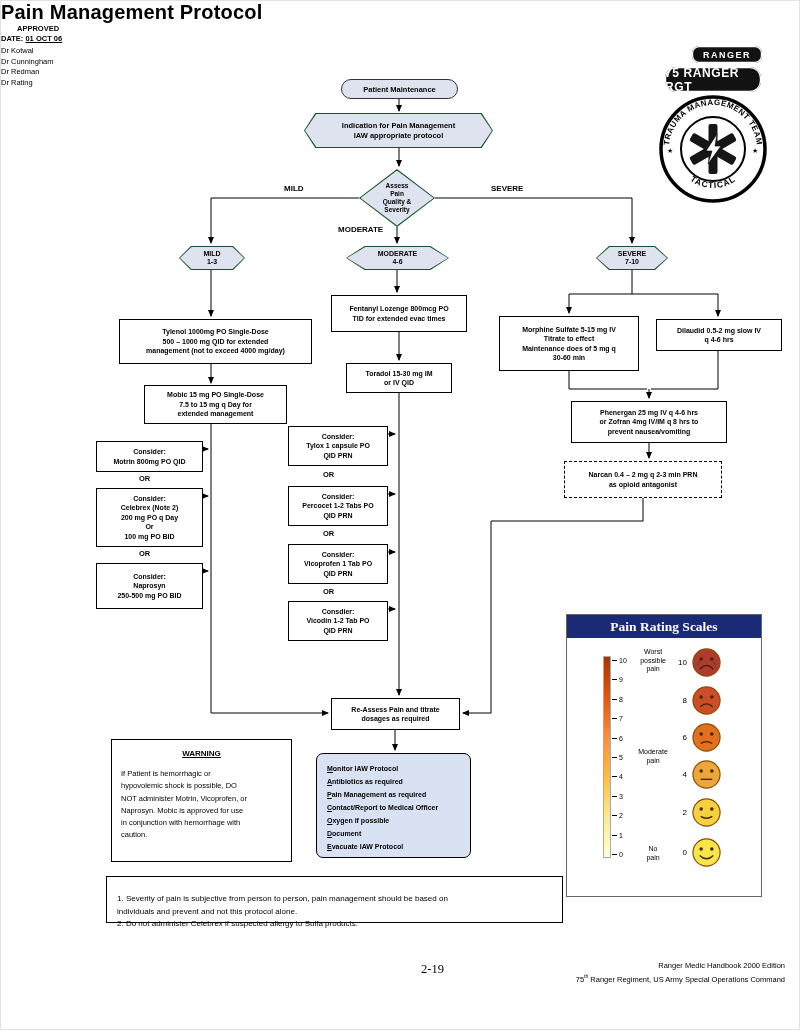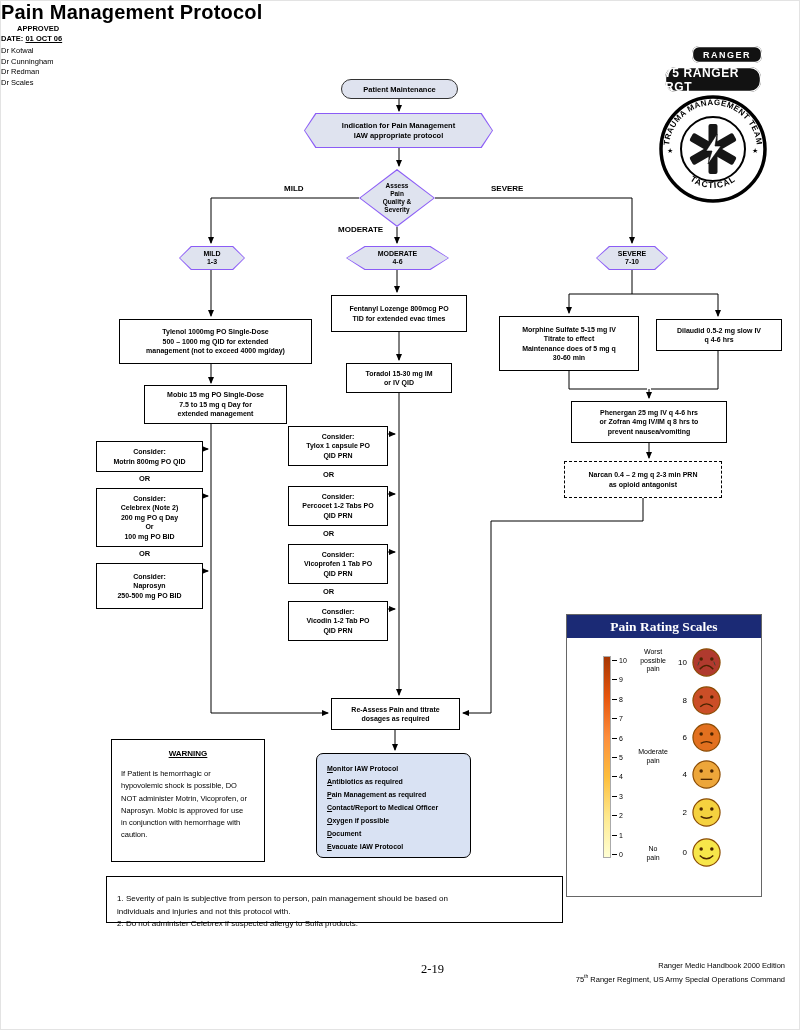--- a/index.html
+++ b/index.html
@@ -12,21 +12,21 @@
   .approved{left:104px;top:76px;font-size:7.5px;line-height:10px;font-weight:bold}
   .approved .head{text-indent:16px}
   .doctors{font-weight:normal;margin-top:2px;line-height:10.5px;font-size:7.5px}
   .u{text-decoration:underline}
   
   .box{position:absolute;border:1px solid #000;background:#fff;display:flex;flex-direction:column;
        justify-content:center;align-items:center;text-align:center;font-size:7px;font-weight:bold;line-height:9.5px}
   .dashed{border-style:dashed}
   .stadium{position:absolute;border:1px solid #333;border-radius:11px;background:#dfe3ef;display:flex;
            align-items:center;justify-content:center;font-size:7.5px;font-weight:bold}
-  .hexs,.hexw,.diao{position:absolute;background:#8b5cf6}
+  .hexs,.hexw,.diao{position:absolute;background:#14532d}
   .hexi,.diai{position:absolute;background:#dfe3ef;display:flex;flex-direction:column;justify-content:center;
               align-items:center;text-align:center;font-weight:bold}
   .hexs,.hexs>.hexi{clip-path:polygon(18% 0,82% 0,100% 50%,82% 100%,18% 100%,0 50%)}
   .hexw,.hexw>.hexi{clip-path:polygon(6% 0,94% 0,100% 50%,94% 100%,6% 100%,0 50%)}
   .diao,.diao>.diai{clip-path:polygon(50% 0,100% 50%,50% 100%,0 50%)}
   .hexi{inset:1px;font-size:7px;line-height:8.5px}
   .hexw>.hexi{font-size:7.5px;line-height:10px}
   .diai{inset:1.5px;font-size:6.5px;line-height:8px}
   .lbl{position:absolute;font-size:8px;font-weight:bold}
   .or{position:absolute;font-size:7.5px;font-weight:bold}
@@ -105,21 +105,21 @@
   <div class="approved">
     <div class="head">APPROVED</div>
     <div>
       <span>DATE:</span>
       <span class="u">01 OCT 06</span>
     </div>
     <div class="doctors">
         <div>Dr Kotwal</div>
         <div>Dr Cunningham</div>
         <div>Dr Redman</div>
-        <div>Dr Scales</div>
+        <div>Dr Rating</div>
       </div>
   </div>
 
   <div class="rtab" style="left:691px;top:45px;width:70px;height:17px;font-size:9px;letter-spacing:1.5px">RANGER</div>
   <div class="rtab" style="left:664px;top:66px;width:96px;height:25px;border-radius:11px;font-size:12px;letter-spacing:.6px">75 RANGER RGT</div>
   <svg class="abs" style="left:657px;top:93px" width="110" height="110" viewBox="0 0 110 110">
     <circle cx="55" cy="55" r="52" fill="#fff" stroke="#000" stroke-width="3.5"></circle>
     <circle cx="55" cy="55" r="32" fill="#fff" stroke="#000" stroke-width="2"></circle>
     <path id="arcTop" d="M11,55 A44,44 0 0 1 99,55" fill="none"></path>
     <path id="arcBot" d="M16,55 A39,39 0 0 0 94,55" fill="none"></path>
@@ -271,35 +271,35 @@
   <div class="monitor" style="left:315px;top:752px;width:155px;height:105px">
     <div><span class="u">M</span><span>onitor IAW Protocol</span></div>
     <div><span class="u">A</span><span>ntibiotics as required</span></div>
     <div><span class="u">P</span><span>ain Management as required</span></div>
     <div><span class="u">C</span><span>ontact/Report to Medical Officer</span></div>
     <div><span class="u">O</span><span>xygen if possible</span></div>
     <div><span class="u">D</span><span>ocument</span></div>
     <div><span class="u">E</span><span>vacuate IAW Protocol</span></div>
   </div>
 
-  <div class="warning" style="left:110px;top:738px;width:154px;height:123px">
+  <div class="warning" style="left:110px;top:738px;width:181px;height:123px">
     <div class="wtitle">WARNING</div>
     <div class="wbody">
         <div>If Patient is hemorrhagic or</div>
         <div>hypovolemic shock is possible, DO</div>
         <div>NOT administer Motrin, Vicoprofen, or</div>
         <div>Naprosyn.   Mobic is approved for use</div>
         <div>in conjunction with hemorrhage with</div>
         <div>caution.</div>
       </div>
   </div>
 
   <div class="notes" style="left:105px;top:875px;width:457px;height:47px">
       <div>1.  Severity of pain is subjective from person to person, pain management should be based on</div>
-      <div>individuals and injuries and not this protocol with.</div>
+      <div>individuals and prevent and not this protocol alone.</div>
       <div>2.  Do not administer Celebrex if suspected allergy to Sulfa products.</div>
     </div>
 
   <div class="ps-panel" style="left:565px;top:613px;width:196px;height:283px">
     <div class="ps-header">Pain Rating Scales</div>
     <div class="ps-bar"></div>
 
     <div class="ps-tick" style="top:41px">
         <span class="dash"></span>
         <span>10</span>

